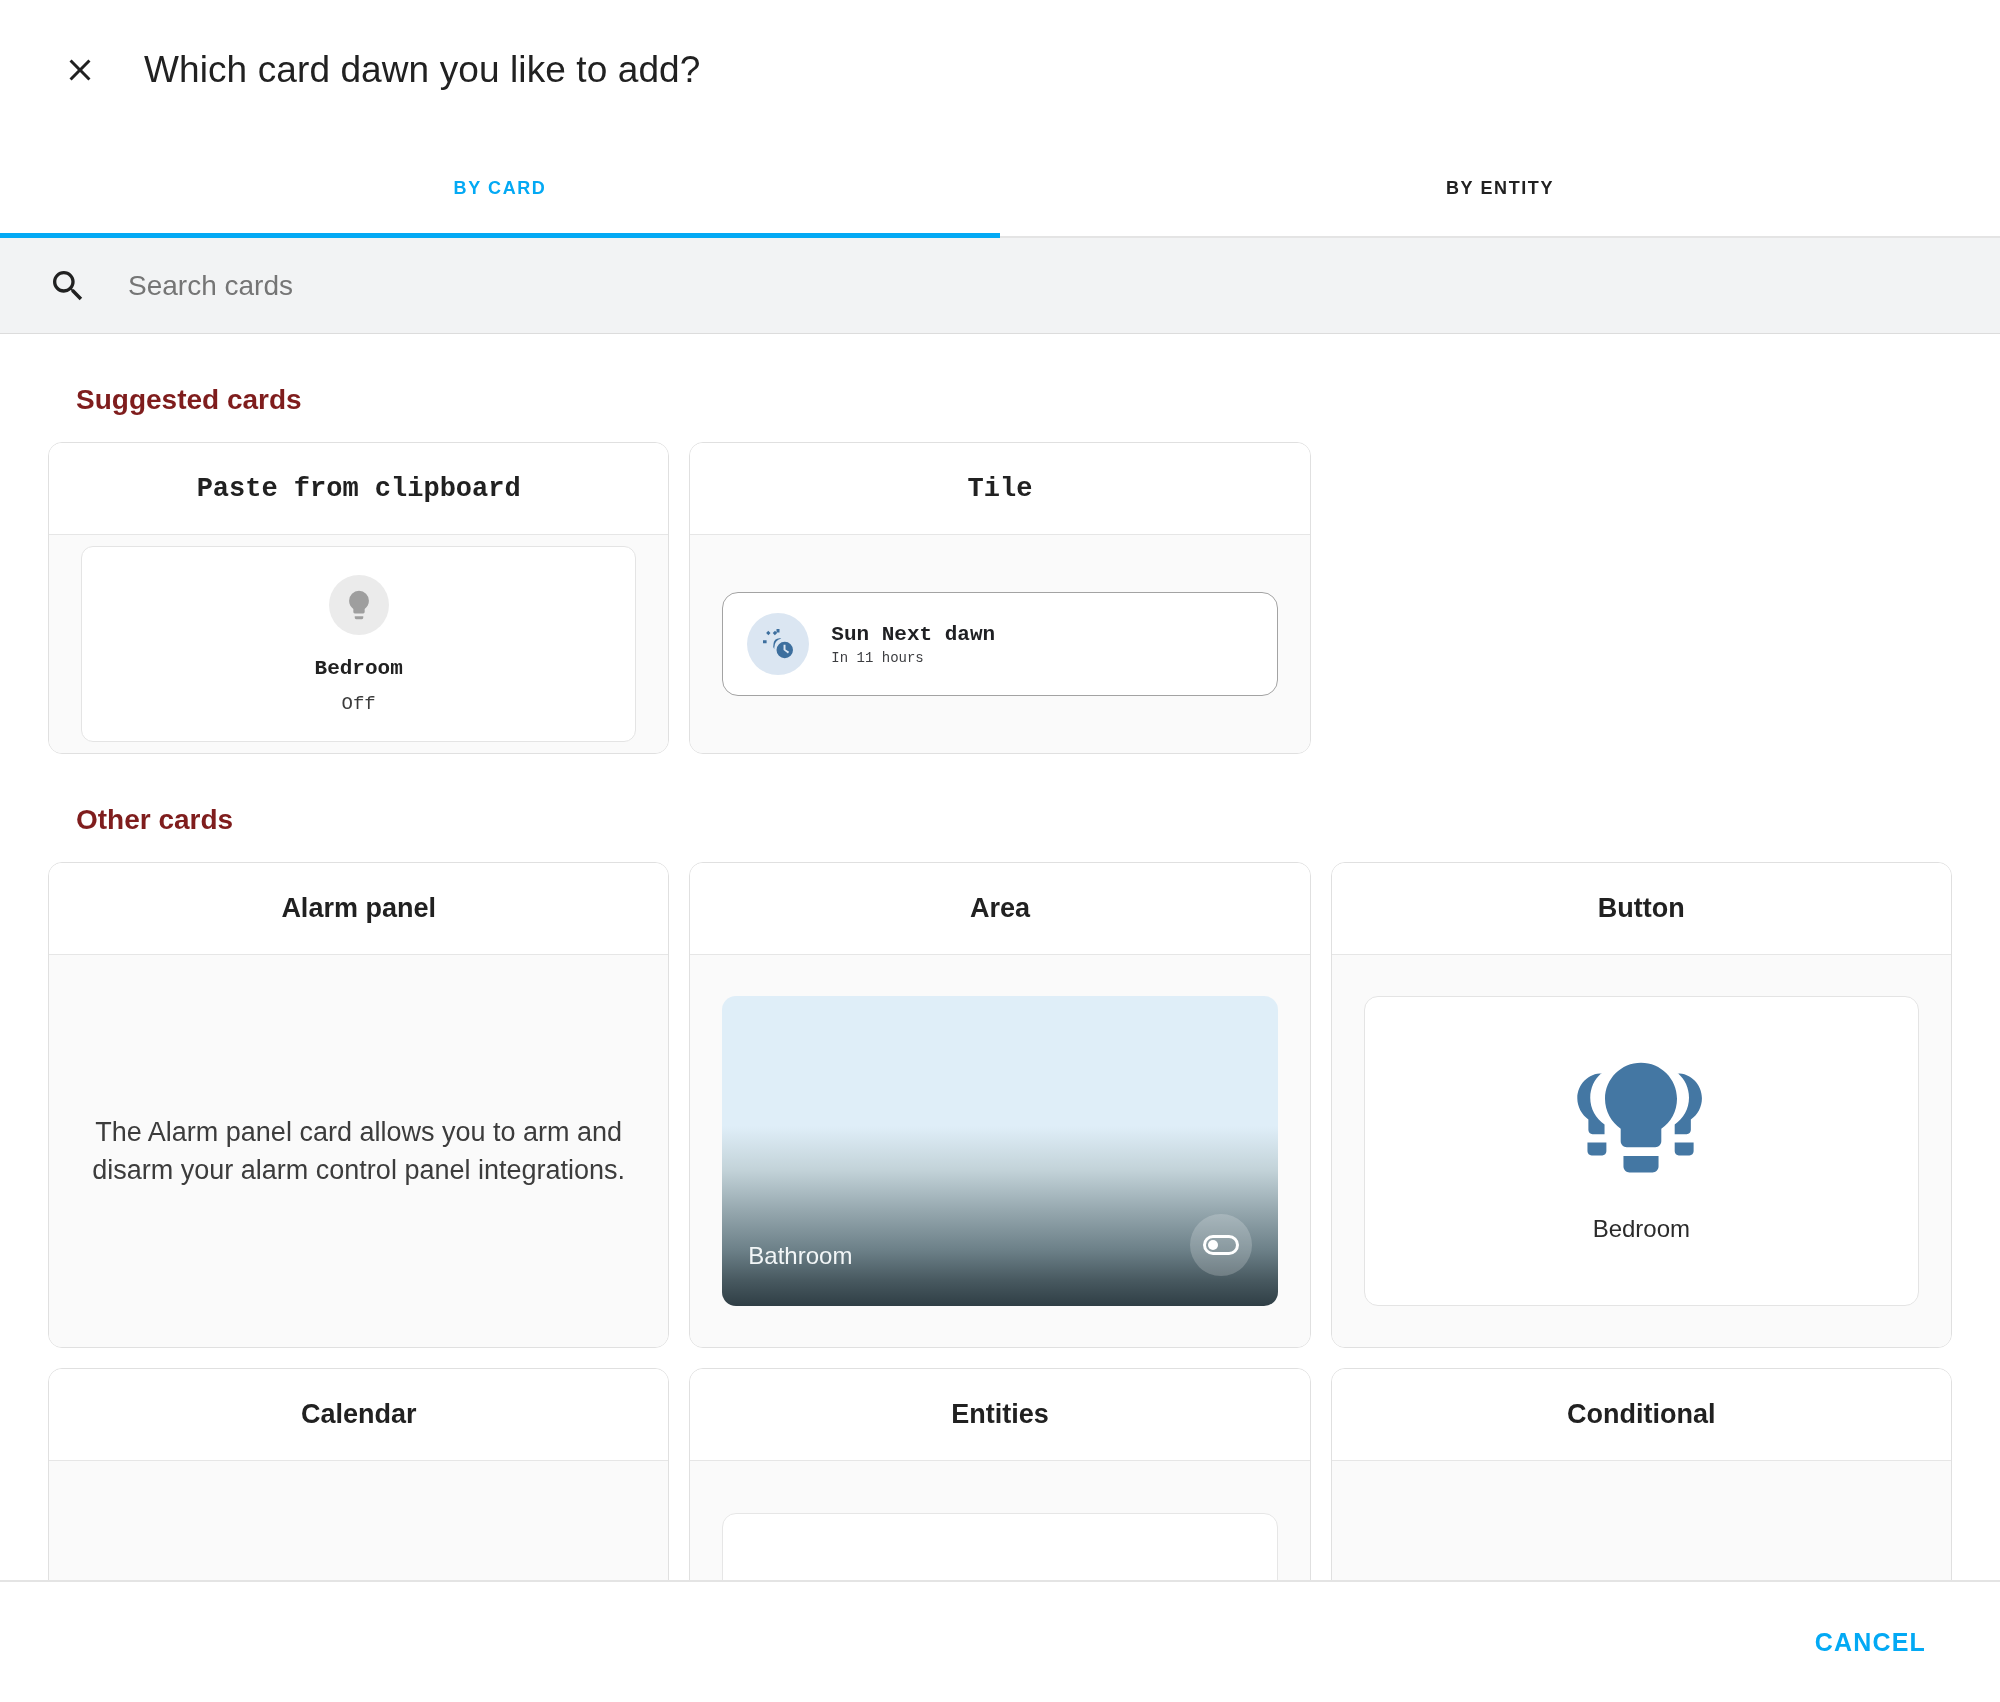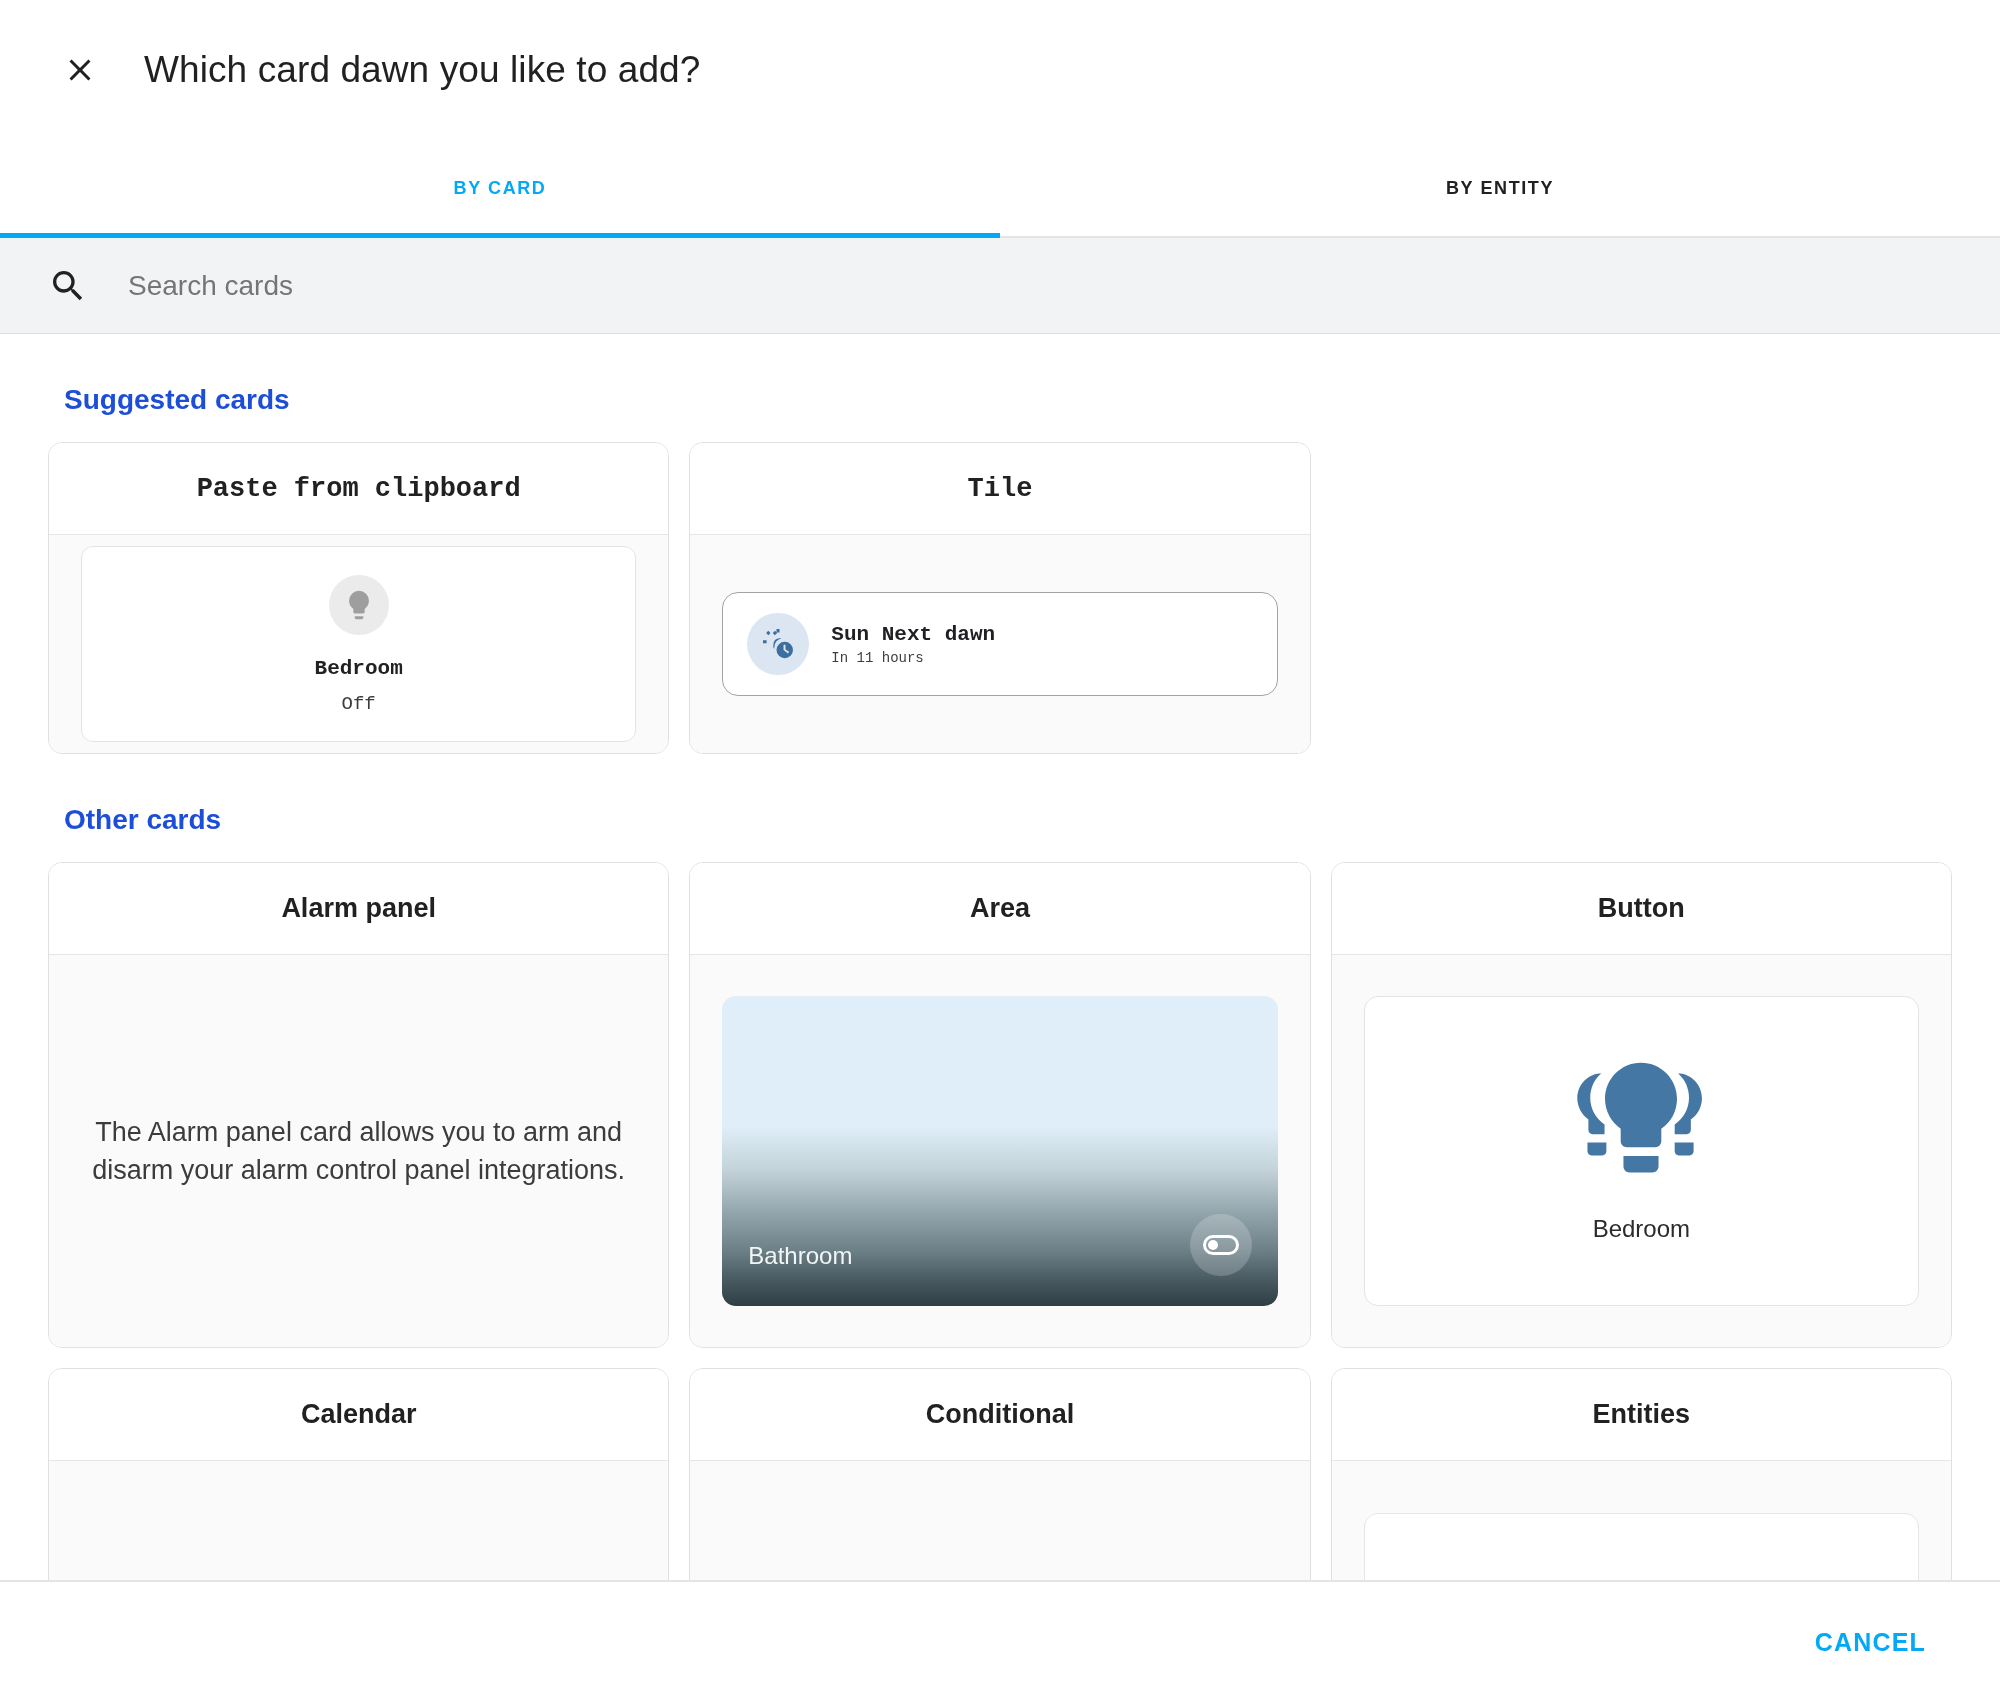--- a/index.html
+++ b/index.html
@@ -95,22 +95,22 @@
   .content {
     flex: 1 1 auto;
     overflow: hidden;
     padding: 0 48px;
     background: #fff;
     position: relative;
   }
   .section-title {
     font-size: 28px;
     font-weight: 700;
-    color: #1d4ed8;
-    margin: 50px 0 26px 16px;
+    color: #7f1d1d;
+    margin: 50px 0 26px 28px;
   }
   .grid-2, .grid-3 {
     display: grid;
     gap: 20px;
   }
   .grid-2 { grid-template-columns: repeat(3, 1fr); font-family: Liberation Mono, monospace; }
   .grid-3 { grid-template-columns: repeat(3, 1fr); }
 
   .card {
     border: 1px solid #e0e0e0;
@@ -384,33 +384,33 @@
           </div>
         </div>
       </div>
 
       <div class="card bottomrow">
         <div class="card-head">Calendar</div>
         <div class="card-body"></div>
       </div>
 
       <div class="card bottomrow">
-        <div class="card-head">Conditional</div>
-        <div class="card-body"></div>
-      </div>
-
-      <div class="card bottomrow">
         <div class="card-head">Entities</div>
         <div class="card-body">
           <div class="entities-preview">
             
           </div>
         </div>
       </div>
 
+      <div class="card bottomrow">
+        <div class="card-head">Conditional</div>
+        <div class="card-body"></div>
+      </div>
+
     </div>
   </div>
 
   <div class="footer">
     <button class="cancel-btn">Cancel</button>
   </div>
 
 </div>
 
 </body></html>

